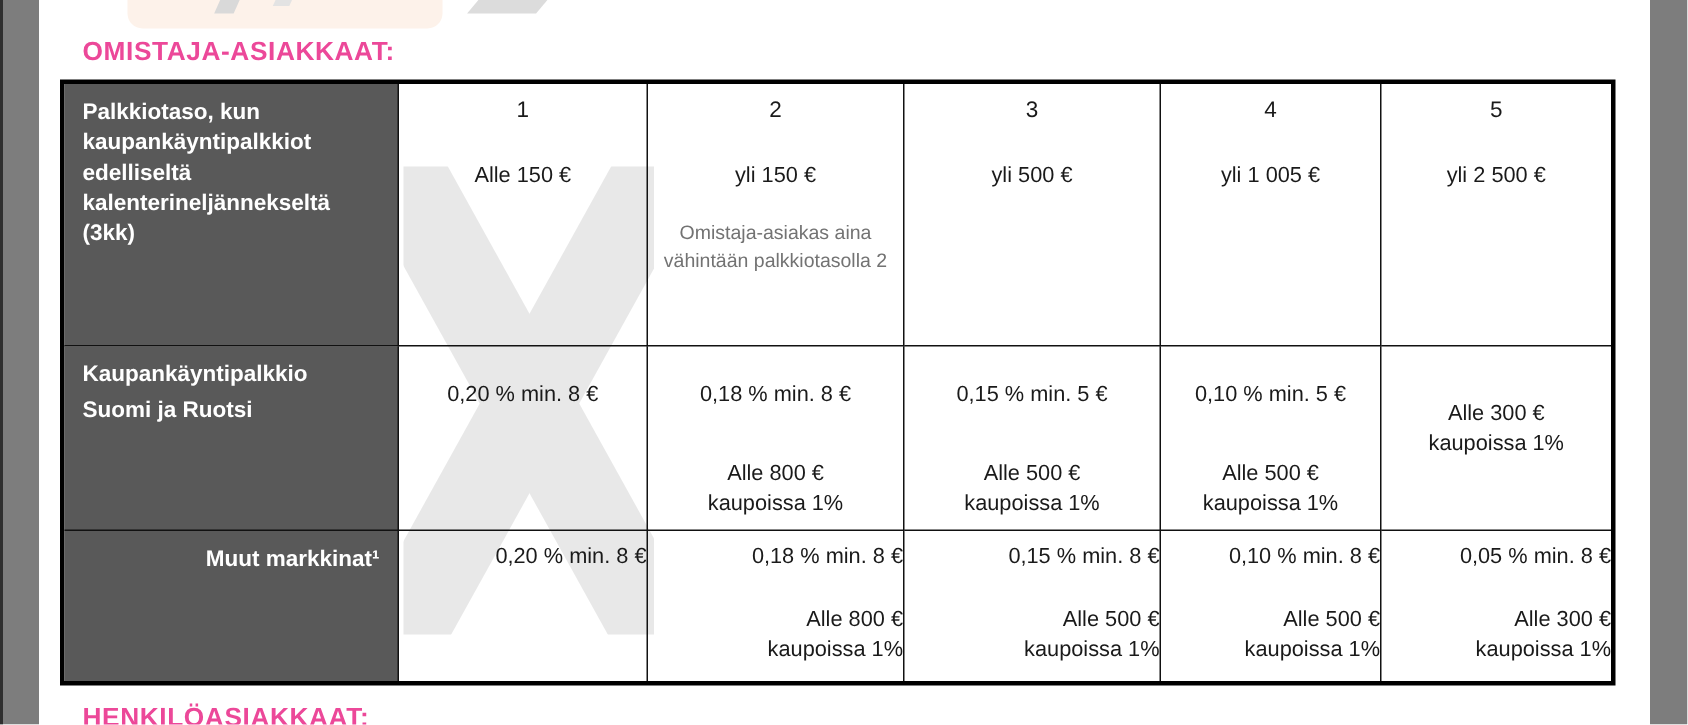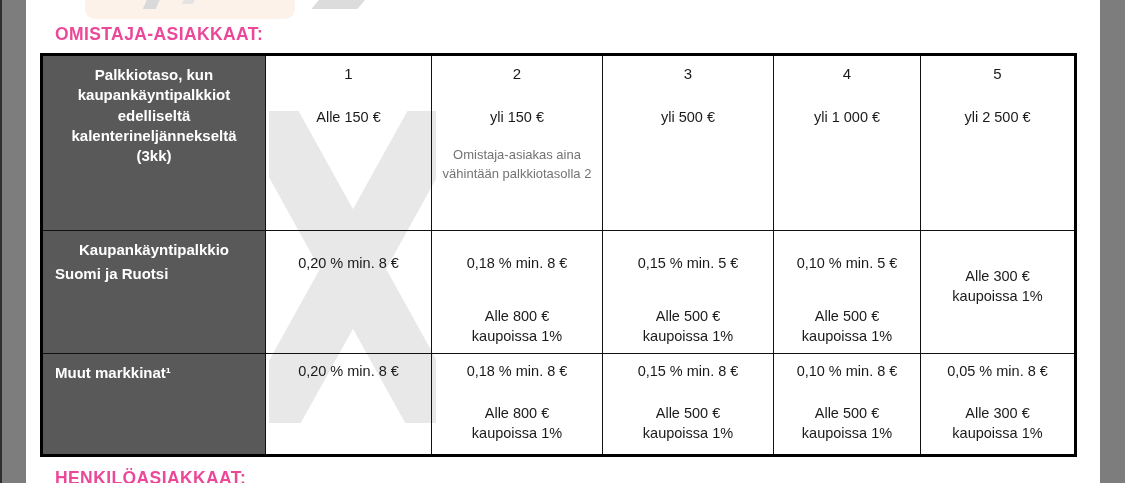--- a/index.html
+++ b/index.html
@@ -54,27 +54,27 @@
   .wm-bar-2 { transform: rotate(-29deg); }
 
   .grid {
     position: relative; z-index: 1;
     display: grid;
     grid-template-columns: 223px 166px 171px 171px 147px 153px;
     grid-template-rows: 175px 123px 100px;
   }
   .cell { border-right: 1px solid #111; border-bottom: 1px solid #111; }
   .cell.last-col { border-right: none; }
-  .cell.last-row { border-bottom: none; }
+  .cell.last-row { border-bottom: none; text-align: right; }
 
   .head-cell {
     background: #595959; color: #ffffff;
     padding: 9px 12px 0 12px; font-size: 15px; line-height: 1.35;
   }
-  .head-cell .bold { font-weight: bold; display: block; text-align: center; }
+  .head-cell .bold { font-weight: bold; display: block; }
   .head-cell .reg  { font-weight: bold; display: block; margin-top: 4px; }
 
   .level-cell { text-align: center; padding-top: 9px; }
   .level-num { font-size: 15px; }
   .threshold { margin-top: 27px; font-size: 14.5px; }
   .note {
     margin-top: 21px; padding: 0 8px;
     font-size: 13px; line-height: 1.45; color: #737373;
   }
 
@@ -120,21 +120,21 @@
       <div class="level-num">2</div>
       <div class="threshold">yli 150 €</div>
       <div class="note">Omistaja-asiakas aina vähintään palkkiotasolla 2</div>
     </div>
     <div class="cell level-cell">
       <div class="level-num">3</div>
       <div class="threshold">yli 500 €</div>
     </div>
     <div class="cell level-cell">
       <div class="level-num">4</div>
-      <div class="threshold">yli 1 000 €</div>
+      <div class="threshold">yli 1 005 €</div>
       <div class="note"></div>
     </div>
     <div class="cell level-cell last-col">
       <div class="level-num">5</div>
       <div class="threshold">yli 2 500 €</div>
       <div class="note"></div>
     </div>
 
     <div class="cell head-cell">
       <span class="bold">Kaupankäyntipalkkio</span>

